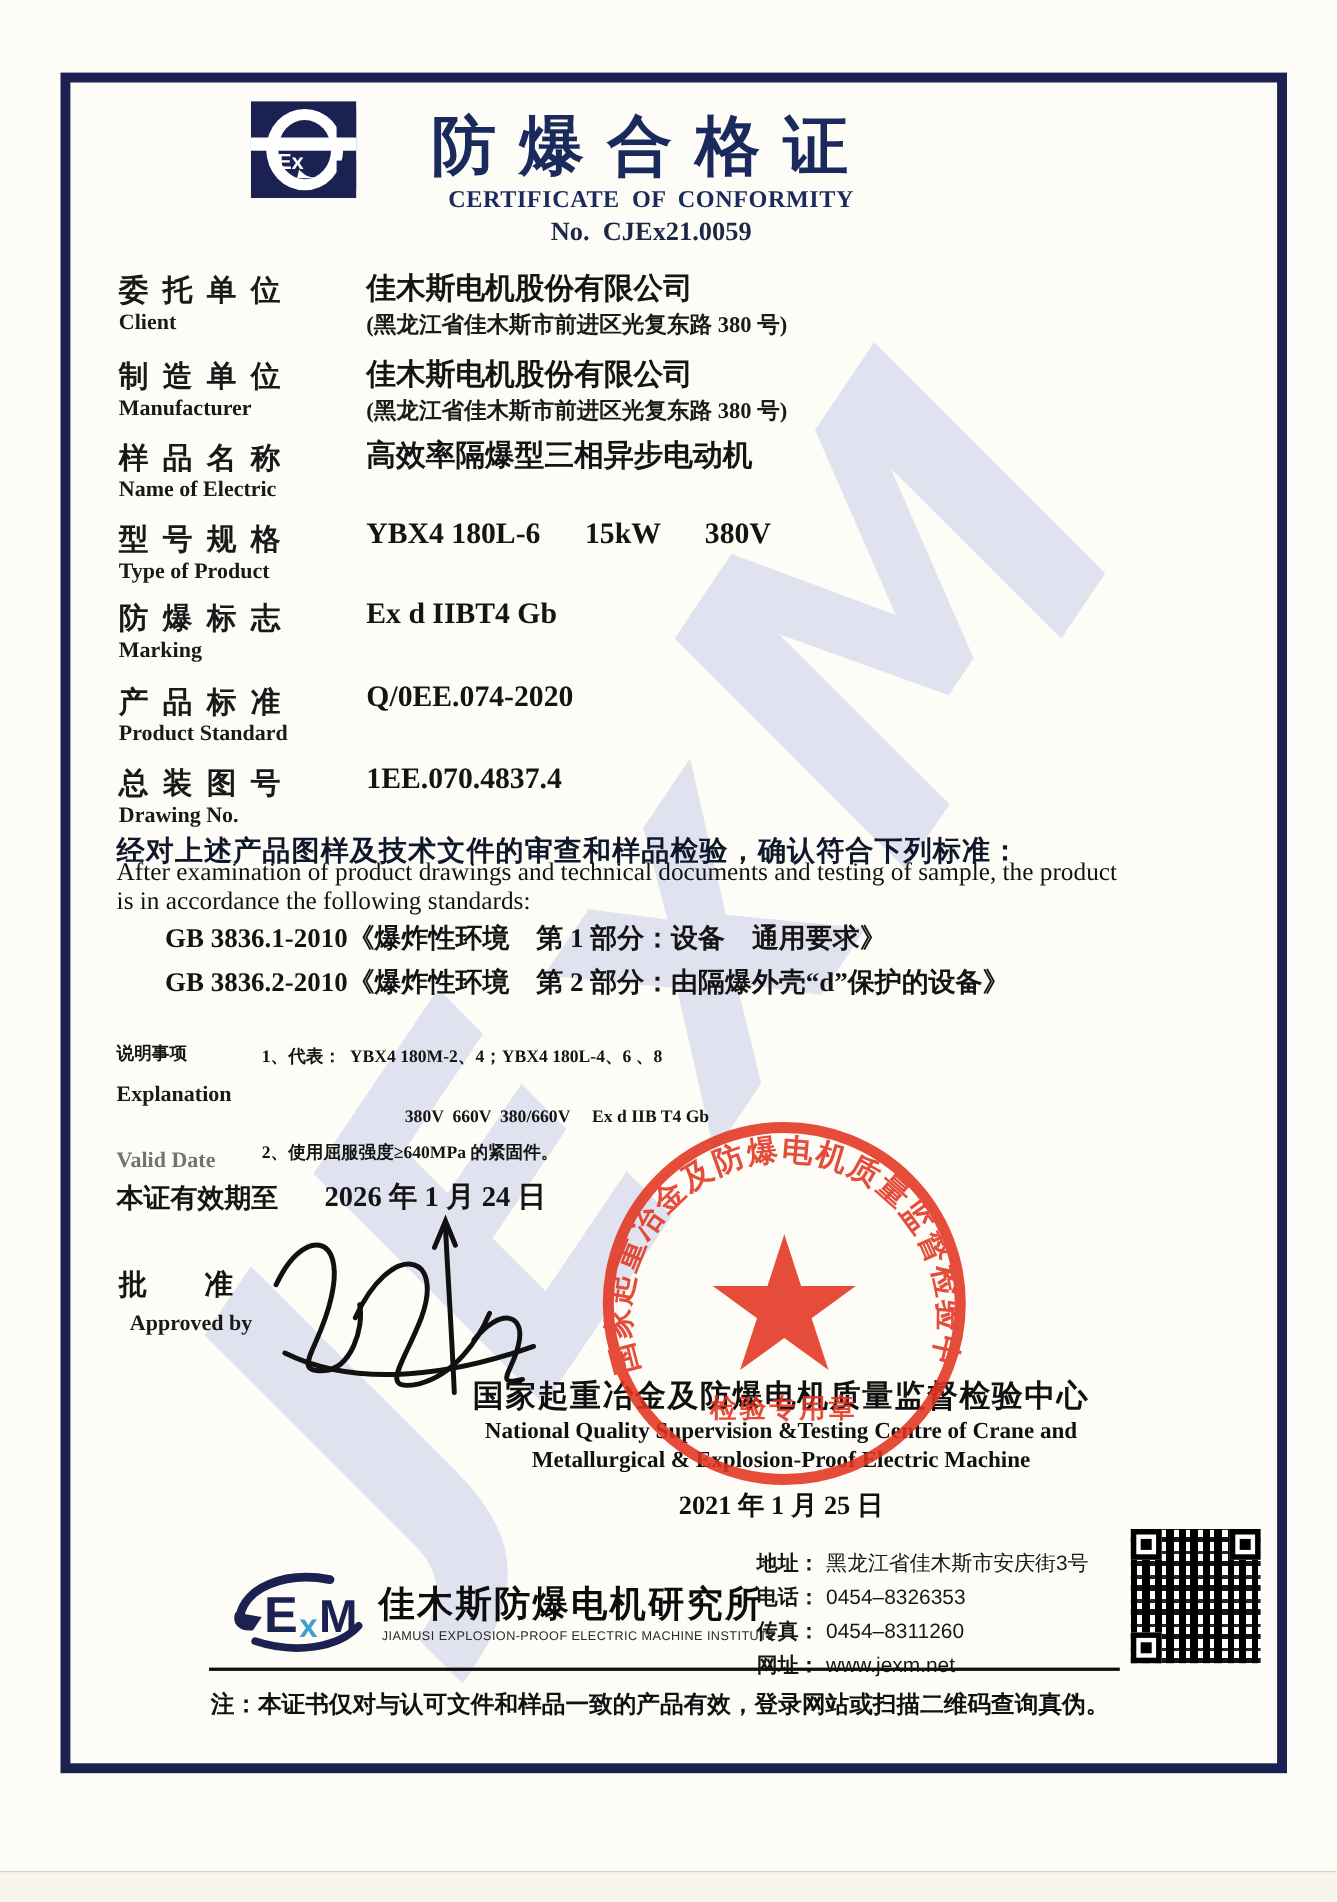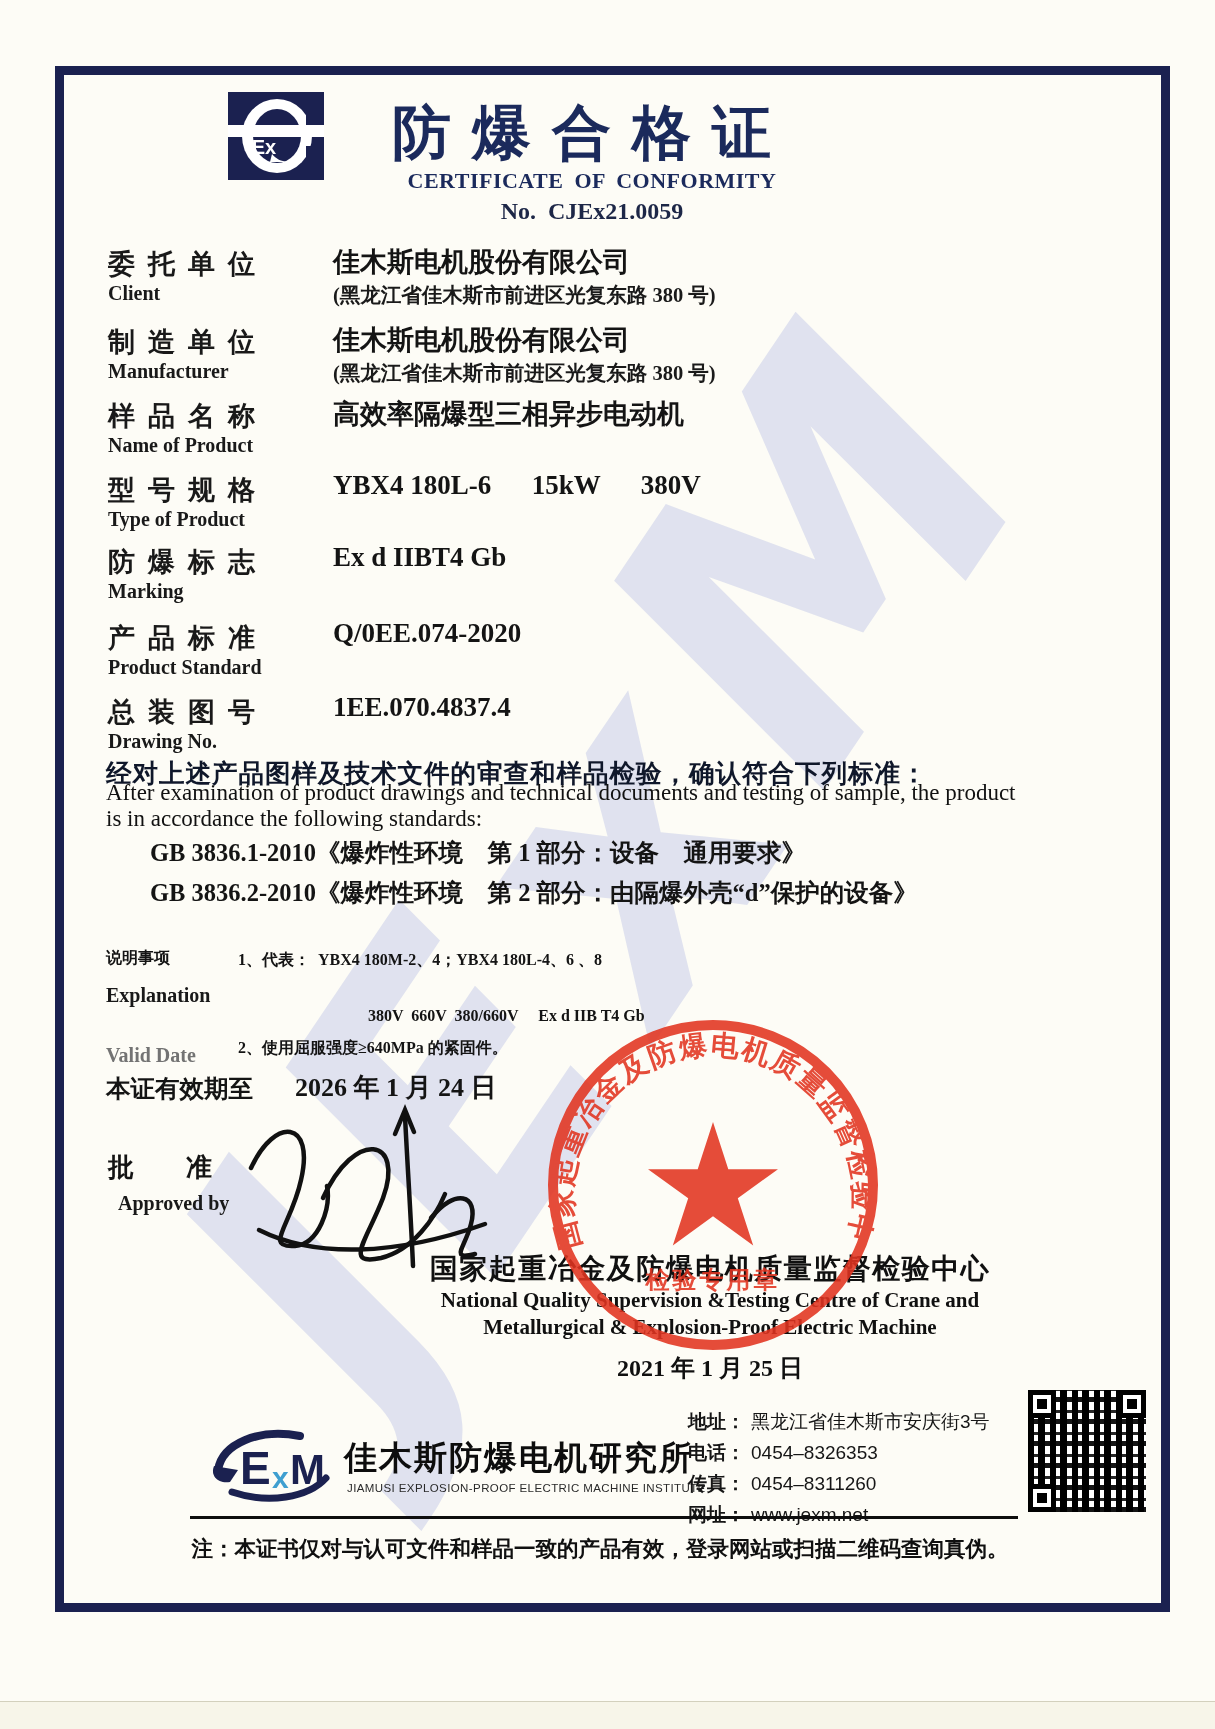--- a/index.html
+++ b/index.html
@@ -101,21 +101,21 @@
       <div class="fval-2" style="top:281px;">(黑龙江省佳木斯市前进区光复东路 380 号)</div>
     </div>
     <div>
       <div class="flabel-cn" style="top:324px;">制造单位</div>
       <div class="flabel-en" style="top:360px;">Manufacturer</div>
       <div class="fval-1" style="top:322px;">佳木斯电机股份有限公司</div>
       <div class="fval-2" style="top:359px;">(黑龙江省佳木斯市前进区光复东路 380 号)</div>
     </div>
     <div>
       <div class="flabel-cn" style="top:398px;">样品名称</div>
-      <div class="flabel-en" style="top:434px;">Name of Product</div>
+      <div class="flabel-en" style="top:434px;">Name of Electric</div>
       <div class="fval-1" style="top:396px;">高效率隔爆型三相异步电动机</div>
     </div>
     <div>
       <div class="flabel-cn" style="top:472px;">型号规格</div>
       <div class="flabel-en" style="top:508px;">Type of Product</div>
       <div class="fval-1" style="top:470px;">YBX4 180L-6      15kW      380V</div>
     </div>
     <div>
       <div class="flabel-cn" style="top:544px;">防爆标志</div>
       <div class="flabel-en" style="top:580px;">Marking</div>

